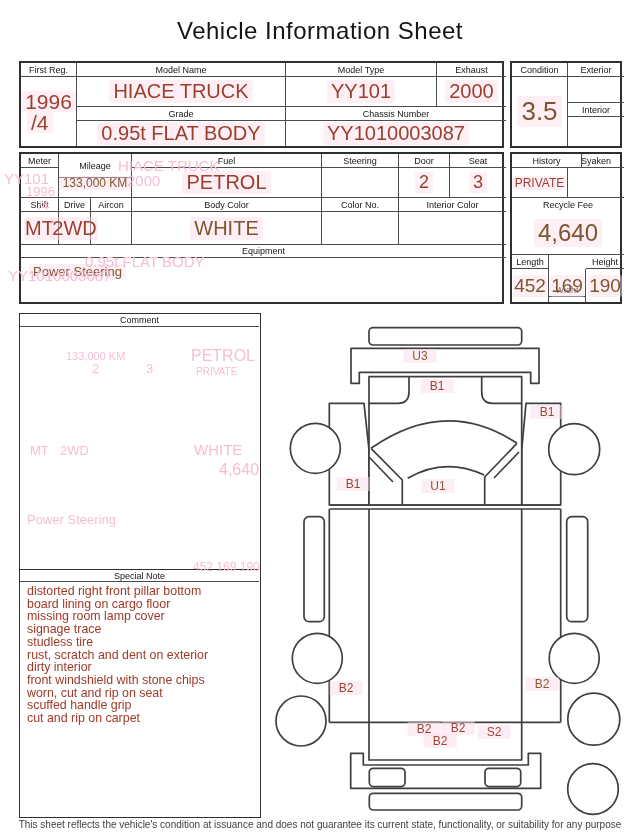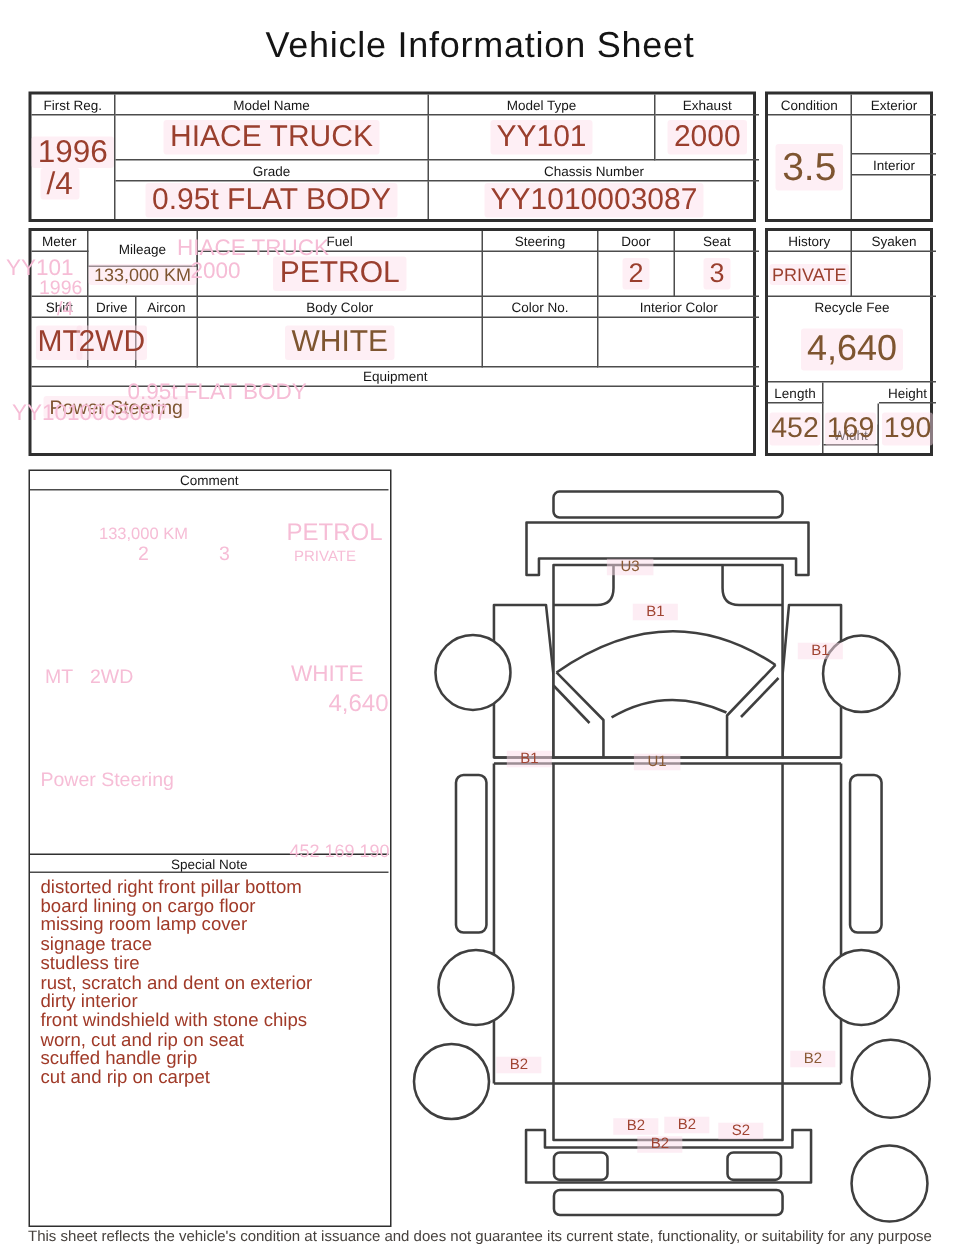--- a/index.html
+++ b/index.html
@@ -9,22 +9,22 @@
   .cell{position:absolute;display:flex;align-items:center;justify-content:center;
         box-sizing:border-box;font-family:"Liberation Sans",sans-serif;overflow:visible;white-space:nowrap;}
   .bb{border-bottom:1px solid #4c4c4c;} .br{border-right:1px solid #4c4c4c;}
   .bt{border-top:1px solid #4c4c4c;}
   .h{font-size:9px;color:#161616;}
   .vr{color:#9a3f2e;} .vb{color:#7e5530;}
   .hl{background:rgba(252,219,233,.45);padding:0 4px;border-radius:2px;}
   .left-align{justify-content:flex-start;}
   #title{position:absolute;left:0;top:17px;width:640px;text-align:center;
          font-size:24px;color:#141414;letter-spacing:.5px;}
-  .dlab{position:absolute;font-size:10px;transform:translate(-50%,-50%);
-        background:rgba(252,219,233,.5);padding:0 9px;white-space:nowrap;margin-top:22px;}
+  .dlab{position:absolute;font-size:12px;transform:translate(-50%,-50%);
+        background:rgba(252,219,233,.5);padding:0 9px;white-space:nowrap;}
   .dl-r{color:#a04432;} .dl-b{color:#8a5a35;}
   .wm{position:absolute;color:#f6bdd6;white-space:nowrap;pointer-events:none;}
   #notes{position:absolute;left:27px;top:585px;width:230px;font-size:12.4px;
          line-height:12.7px;color:#a03a28;}
   #footer{position:absolute;left:0;top:819px;width:640px;text-align:center;
           font-size:10px;color:#46413d;}
   svg{position:absolute;overflow:visible;}
 </style>
 </head>
 <body>
@@ -115,21 +115,21 @@
     <div class="cell br bb" style="left:301px;top:58px;width:77px;height:33px;"></div>
     <div class="cell bb" style="left:378px;top:58px;width:107px;height:33px;"></div>
 
     <div class="cell h bb" style="left:0;top:91px;width:485px;height:13px;">Equipment</div>
     <div class="cell vb left-align" style="left:0;top:104px;width:485px;height:44px;font-size:13px;align-items:flex-start;padding:6px 0 0 8px;">
         <span class="hl">Power Steering</span>
       </div>
   </div>
 
   <div class="box" style="left:510px;top:152px;width:112px;height:152px;">
-    <div class="cell h br bb" style="left:0;top:0;width:56px;height:14px;">History</div>
+    <div class="cell h br bb" style="left:0;top:0;width:70px;height:14px;">History</div>
     <div class="cell h bb" style="left:56px;top:0;width:56px;height:14px;">Syaken</div>
     <div class="cell vr br bb" style="left:0;top:14px;width:56px;height:30px;font-size:12px;">
         <span class="hl" style="padding:0 2px;">PRIVATE</span>
       </div>
     <div class="cell bb" style="left:56px;top:14px;width:56px;height:30px;"></div>
     <div class="cell h" style="left:0;top:44px;width:112px;height:14px;">Recycle Fee</div>
     <div class="cell vb bb" style="left:0;top:58px;width:112px;height:43px;font-size:24px;">
         <span class="hl">4,640</span>
       </div>
     <div class="cell h br bb" style="left:0;top:101px;width:37px;height:14px;">Length</div>

